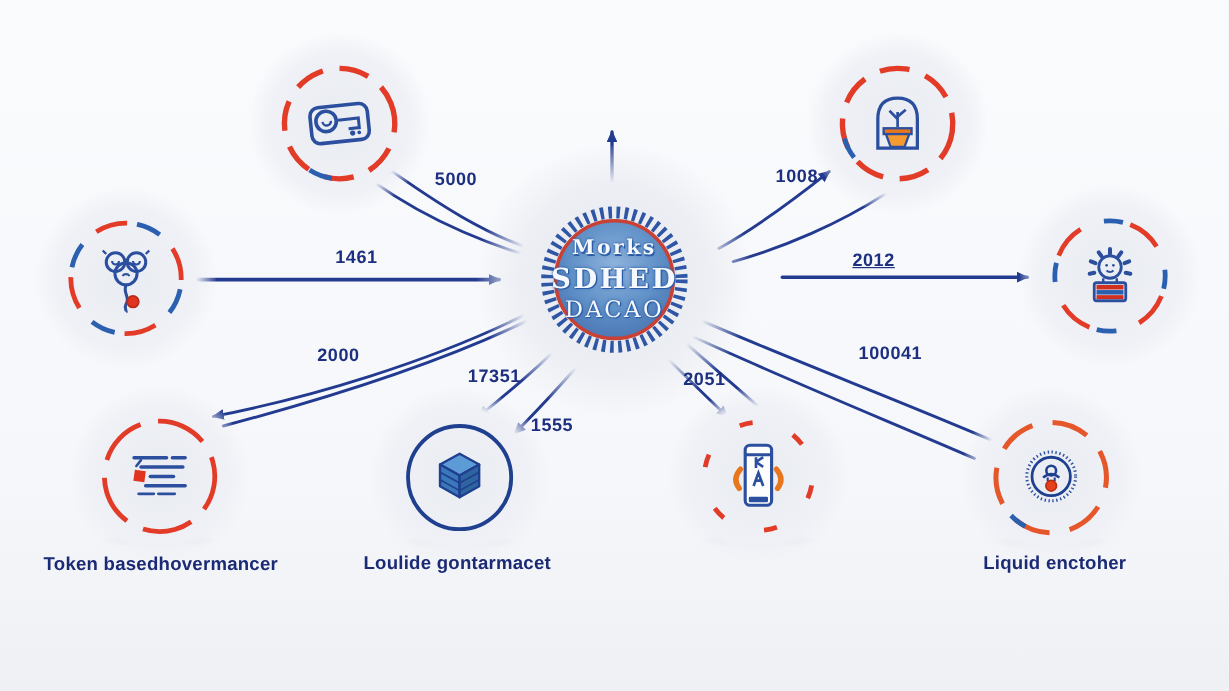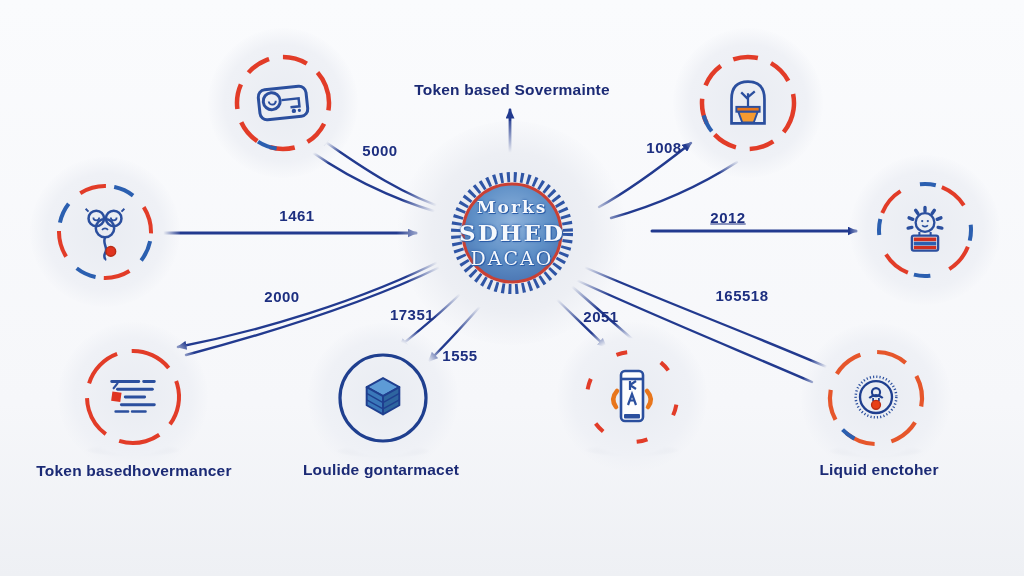--- a/index.html
+++ b/index.html
@@ -93,21 +93,20 @@
       <circle cx="70" cy="70" r="56" fill="none" stroke="#2f55a5" stroke-width="10" stroke-dasharray="3 3.8"></circle>
       <circle cx="70" cy="70" r="49" fill="url(#hubg)" stroke="#c94034" stroke-width="3"></circle>
     </svg>
     <div class="hub-text">
       <div class="hub-l1">Morks</div>
       <div class="hub-l2">SDHED</div>
       <div class="hub-l3">DACAO</div>
     </div>
   </div>
 
-  <div class="caption" style="left:512px;top:90px;">Token based Sovermainte</div>
 
   <div class="node" style="left:283px;top:103px;">
     <svg class="ring" width="110" height="110">
       <circle cx="55" cy="55" r="46" fill="none" stroke="#e23c28" stroke-width="4.5" stroke-dasharray="25 14" transform="rotate(-22 55 55)"></circle>
       <circle cx="55" cy="55" r="46" fill="none" stroke="#2b5fb0" stroke-width="4" stroke-dasharray="20 269" transform="rotate(98 55 55)"></circle>
     </svg>
     <svg class="icon" width="64" height="64" viewBox="0 0 64 64">
       <g fill="none" stroke="#2b4f9e" stroke-width="3" transform="rotate(-6 32 32)">
         <rect x="8" y="17" width="48" height="30" rx="7"></rect>
         <circle cx="21" cy="29" r="8.5"></circle>
@@ -241,22 +240,22 @@
       </g>
       <circle cx="32" cy="39" r="4.6" fill="#e84018" stroke="#b92c14" stroke-width="1.4"></circle>
     </svg>
   </div>
 
   <div class="edge-val" style="left:380px;top:150px;">5000</div>
   <div class="edge-val" style="left:297px;top:215px;">1461</div>
   <div class="edge-val" style="left:282px;top:296px;">2000</div>
   <div class="edge-val" style="left:412px;top:314px;">17351</div>
   <div class="edge-val" style="left:460px;top:355px;">1555</div>
-  <div class="edge-val" style="left:601px;top:316px;">2051</div>
+  <div class="edge-val" style="left:587px;top:316px;">2051</div>
   <div class="edge-val" style="left:664px;top:147px;">1008</div>
   <div class="edge-val" style="left:728px;top:217px;text-decoration:underline;">2012</div>
-  <div class="edge-val" style="left:742px;top:295px;">165518</div>
+  <div class="edge-val" style="left:742px;top:295px;">100041</div>
 
   <div class="caption" style="left:134px;top:471px;">Token basedhovermancer</div>
   <div class="caption" style="left:381px;top:470px;">Loulide gontarmacet</div>
   <div class="caption" style="left:879px;top:470px;">Liquid enctoher</div>
 
 </div>
 
 </body></html>

